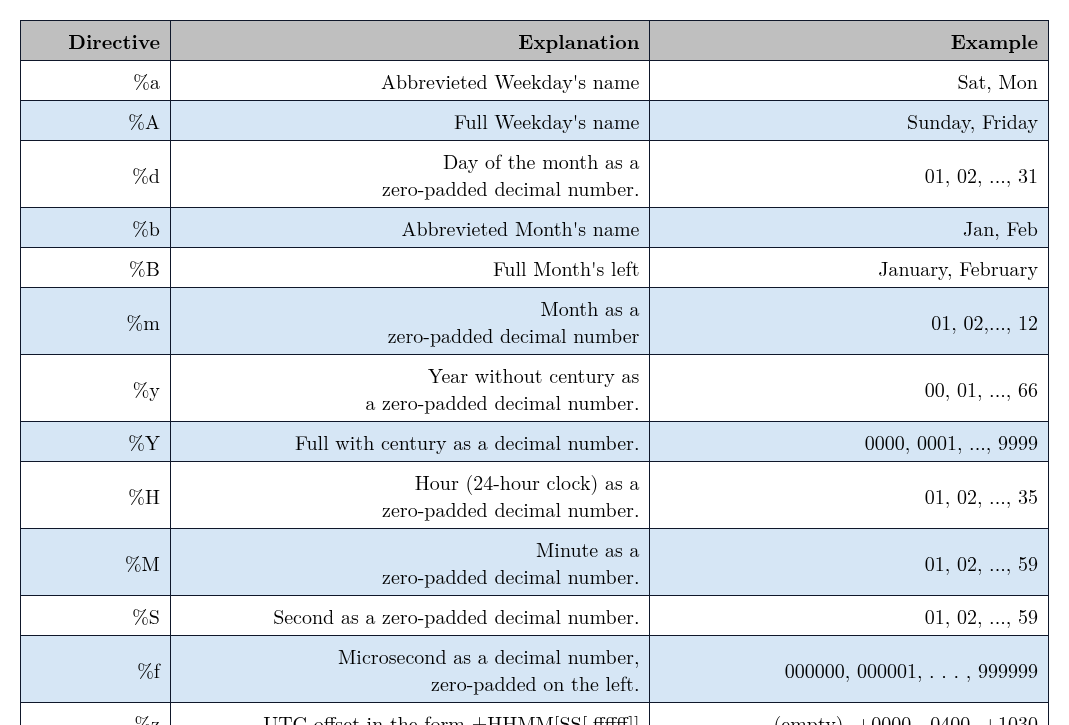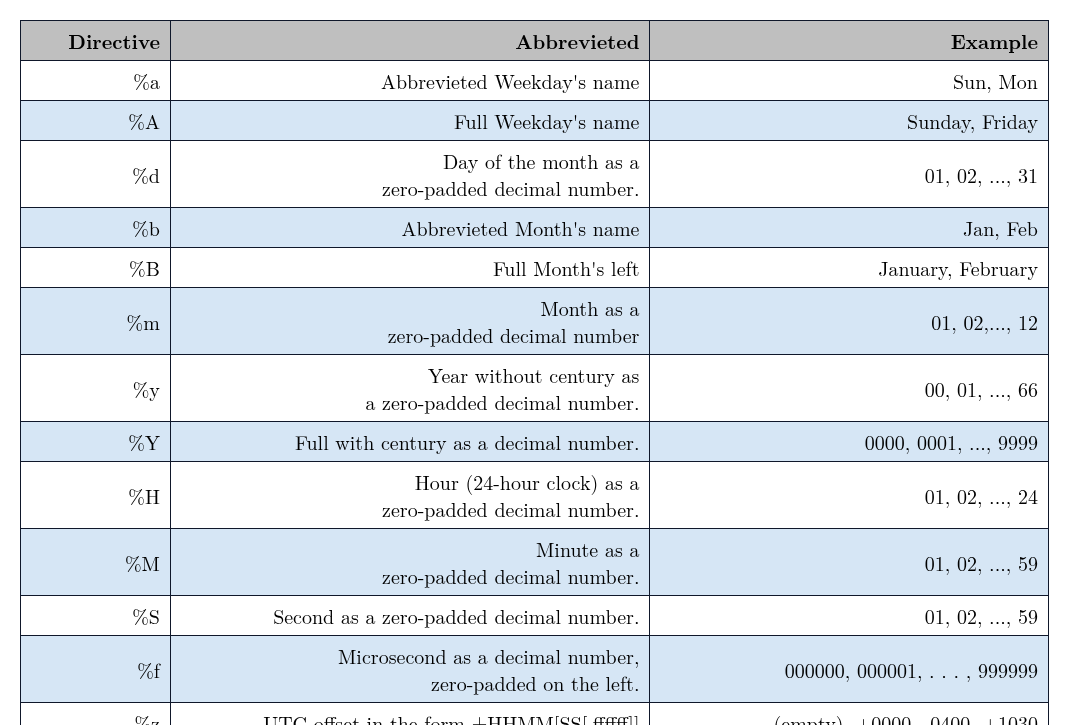--- a/index.html
+++ b/index.html
@@ -37,29 +37,29 @@
 
 <table>
   <colgroup>
     <col class="c1">
       <col class="c2">
       <col class="c3">
   </colgroup>
   <thead>
     <tr>
       <th>Directive</th>
-      <th>Abbrevieted</th>
+      <th>Explanation</th>
       <th>Example</th>
     </tr>
   </thead>
   <tbody id="tbody">
       <tr>
         <td>%a</td>
         <td>Abbrevieted Weekday's name</td>
-        <td>Sun, Mon</td>
+        <td>Sat, Mon</td>
       </tr>
       <tr class="shade">
         <td>%A</td>
         <td>Full Weekday's name</td>
         <td>Sunday, Friday</td>
       </tr>
       <tr>
         <td>%d</td>
         <td>Day of the month as a<br>zero-padded decimal number.</td>
         <td>01, 02, ..., 31</td>
@@ -85,21 +85,21 @@
         <td>00, 01, ..., 66</td>
       </tr>
       <tr class="shade">
         <td>%Y</td>
         <td>Full with century as a decimal number.</td>
         <td>0000, 0001, ..., 9999</td>
       </tr>
       <tr>
         <td>%H</td>
         <td>Hour (24-hour clock) as a<br>zero-padded decimal number.</td>
-        <td>01, 02, ..., 24</td>
+        <td>01, 02, ..., 35</td>
       </tr>
       <tr class="shade">
         <td>%M</td>
         <td>Minute as a<br>zero-padded decimal number.</td>
         <td>01, 02, ..., 59</td>
       </tr>
       <tr>
         <td>%S</td>
         <td>Second as a zero-padded decimal number.</td>
         <td>01, 02, ..., 59</td>

